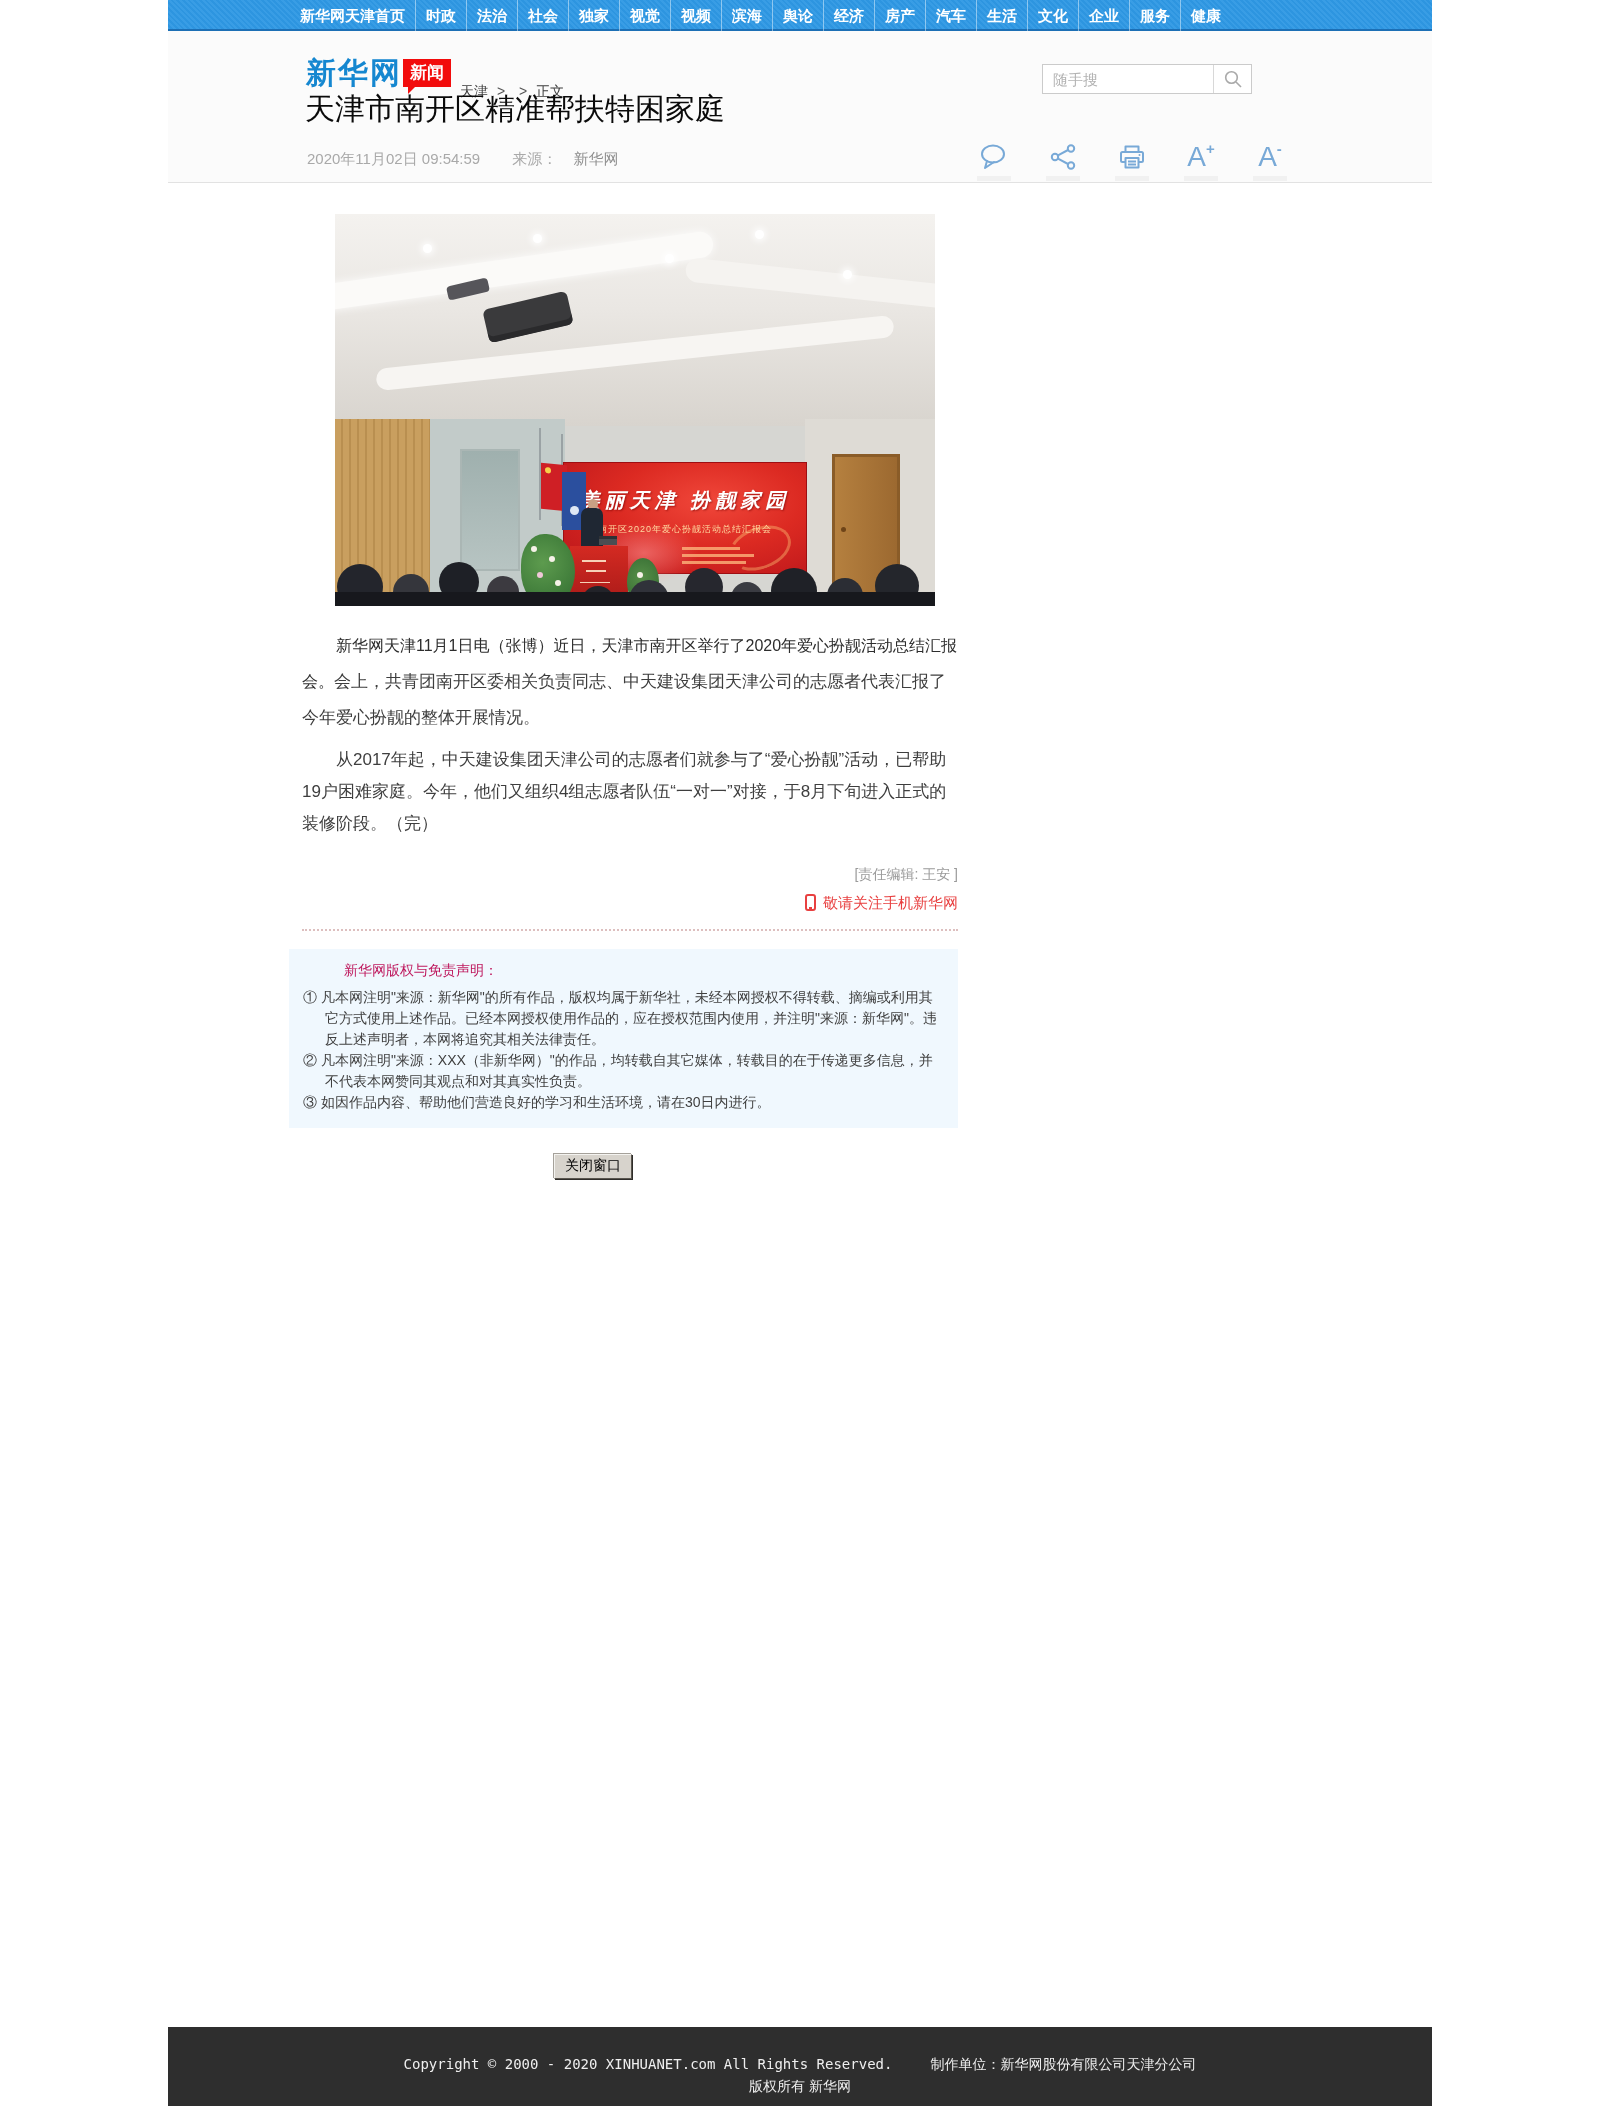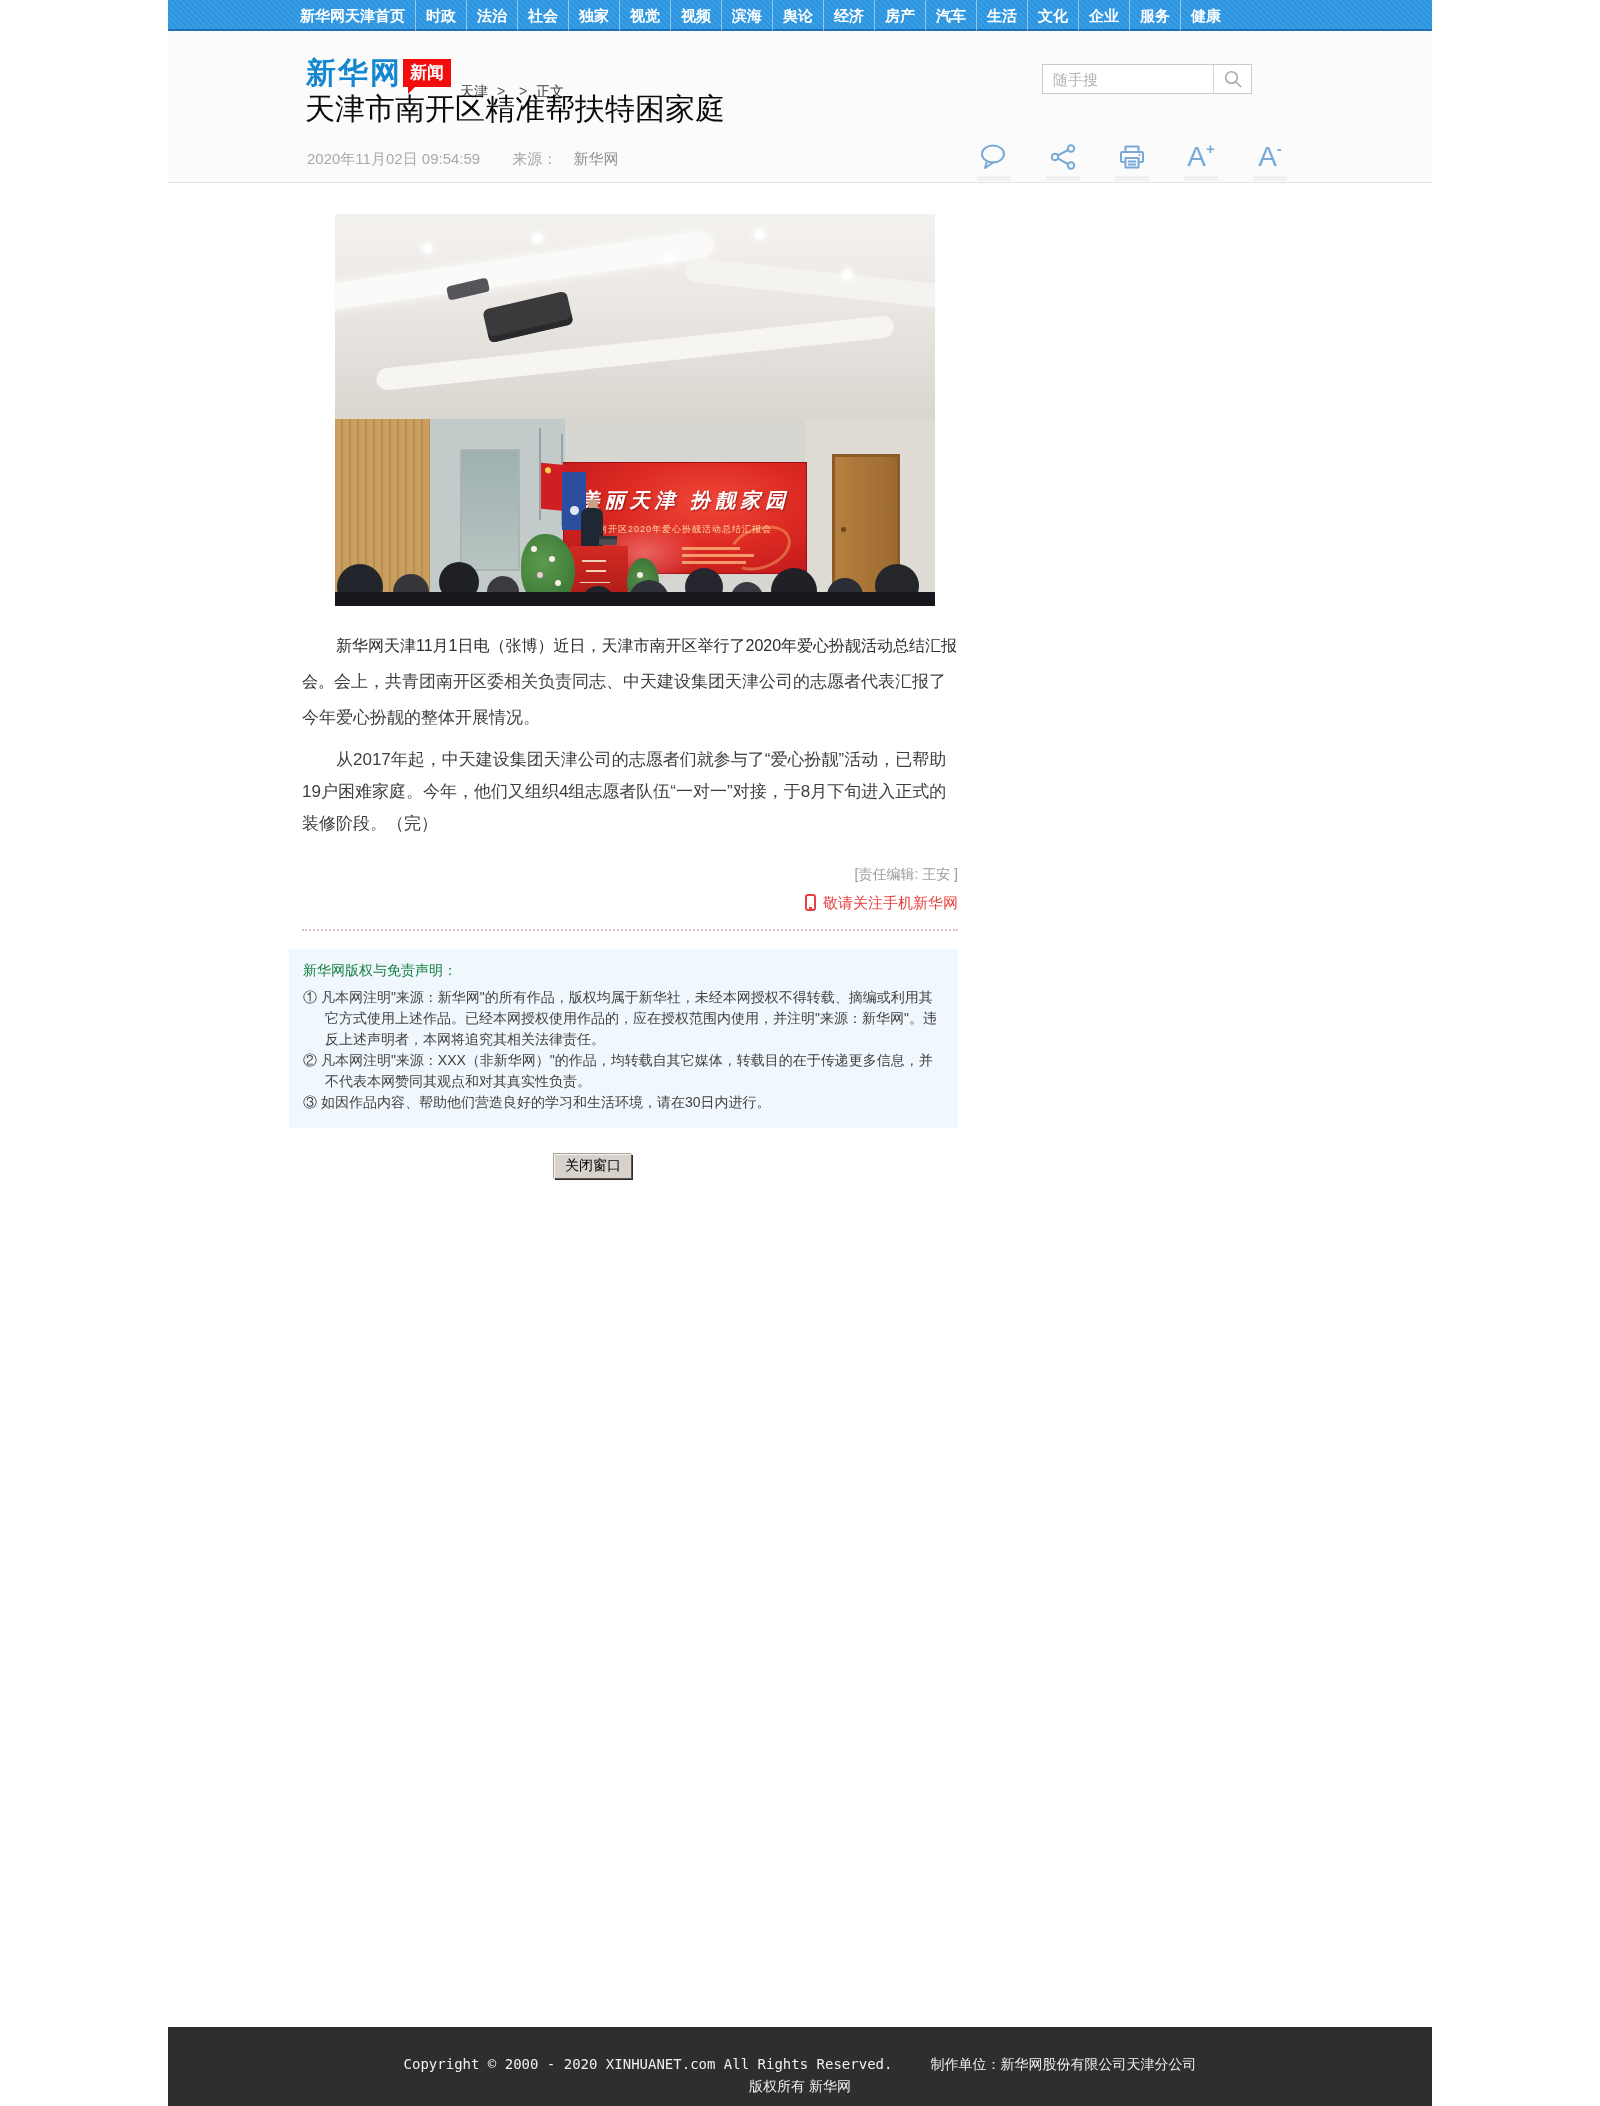--- a/index.html
+++ b/index.html
@@ -86,21 +86,21 @@
 
   .editor { text-align:right; color:#9a9a9a; font-size:14px; margin-top:26px; }
   .mobile-line { text-align:right; margin-top:10px; }
   .mobile-link { color:#e84040; font-size:15px; cursor:pointer; text-decoration:none; }
   .phone-ic { display:inline-block; width:11px; height:17px; border:2px solid #e84040; border-radius:3px; vertical-align:-3px; margin-right:7px; position:relative; }
   .phone-ic::after { content:""; position:absolute; left:2px; bottom:0; width:3px; height:2px; background:#e84040; }
 
   .dotline { border:0; border-top:2px dotted #ddbfbf; margin:16px 0 0; }
 
   .notice { background:#f0f8fe; margin:18px 0 0 -13px; width:669px; padding:13px 14px 15px; font-size:14px; color:#3f3f3f; }
-  .notice-title { color:#15803d; margin-bottom:7px; }
+  .notice-title { color:#be185d; margin-bottom:7px;margin-left:41px; }
   .notice-item { padding-left:22px; text-indent:-22px; line-height:21px; }
 
   .close-btn { display:block; margin:26px 0 0 252px; font-size:14px; color:#000; background:#d7d3cc; padding:2px 10px 3px; border:1px solid; border-color:#f4f3f0 #5a564f #5a564f #f4f3f0; box-shadow:1px 1px 0 #2f2d2a, -1px -1px 0 #a5a19a; cursor:pointer; font-family:inherit; }
 
   .site-footer { position:absolute; left:0; bottom:0; width:100%; height:79px; background:#2e2e2e; color:#efefef; text-align:center; font-size:14px; font-family:"DejaVu Sans Mono","Liberation Mono",monospace; }
   .f1 { padding-top:29px; white-space:nowrap; }
   .f1 .seg2 { margin-left:38px; font-family:"Liberation Sans",sans-serif; }
   .f2 { margin-top:4px; font-family:"Liberation Sans",sans-serif; }
 </style>
 </head>

